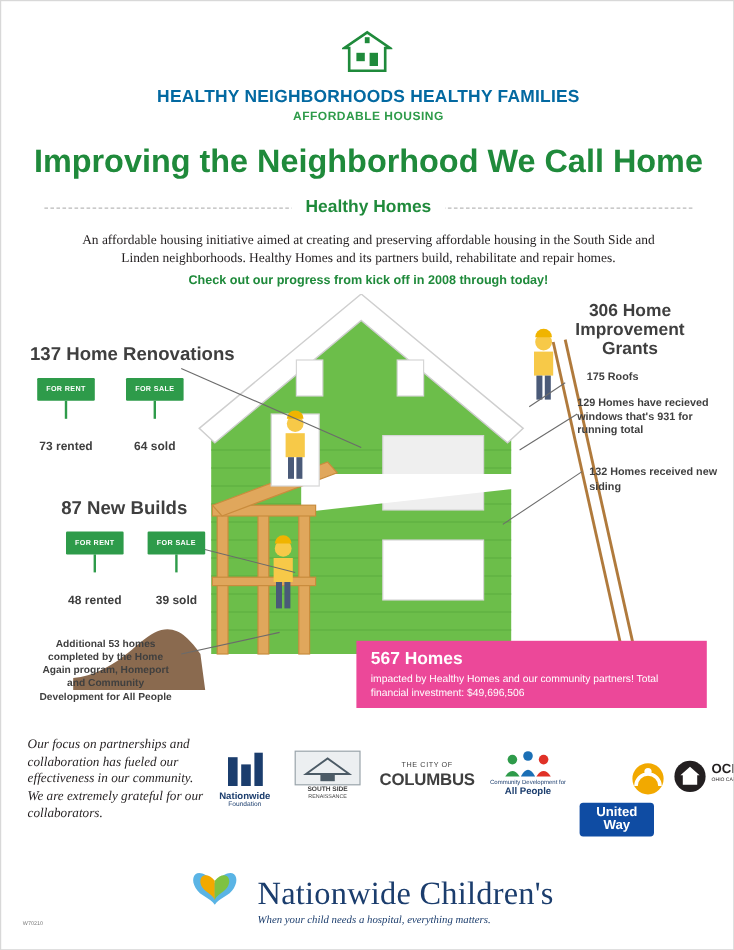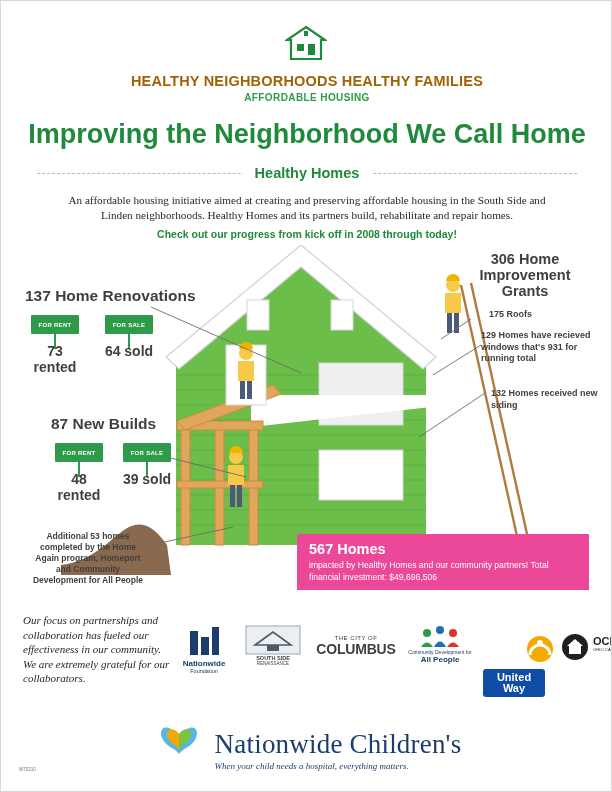--- a/index.html
+++ b/index.html
@@ -36,21 +36,21 @@
   .hdr-title {
     position: absolute;
     top: 72px;
     left: 0;
     width: 612px;
     text-align: center;
     font-family: "Liberation Sans", sans-serif;
     font-weight: bold;
     font-size: 14.5px;
     letter-spacing: .2px;
-    color: #a16207;
+    color: #0369a1;
   }
   .hdr-sub {
     position: absolute;
     top: 91px;
     left: 0;
     width: 612px;
     text-align: center;
     font-family: "Liberation Sans", sans-serif;
     font-weight: bold;
     font-size: 10px;
@@ -168,26 +168,26 @@
   .sign .board.rent { background: #2e9b4a; }
   .sign .board.sold { background: #2e9b4a; position: relative; }
   .sign .post {
     width: 2px;
     height: 15px;
     background: #2e9b4a;
     margin: 0 auto;
   }
   .sign-caption {
     position: absolute;
-    top: 28px;
+    top: 52px;
     width: 60px;
     text-align: center;
     font-family: "Liberation Sans", sans-serif;
     font-weight: bold;
-    font-size: 14px;
+    font-size: 10px;
     color: #3f3f3f;
   }
 
   
   .blk-grants {
     position: absolute;
     top: 250px;
     left: 460px;
     width: 128px;
     text-align: center;

